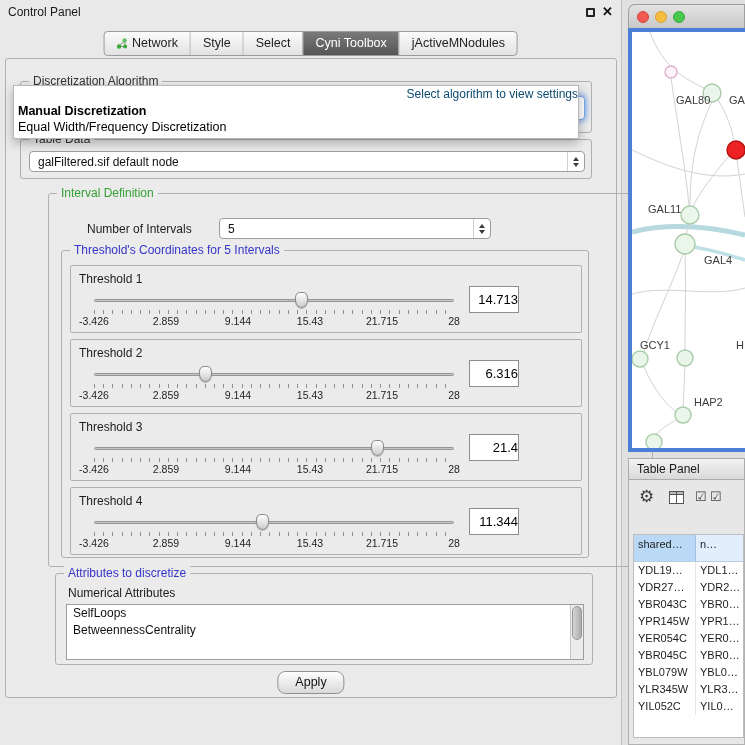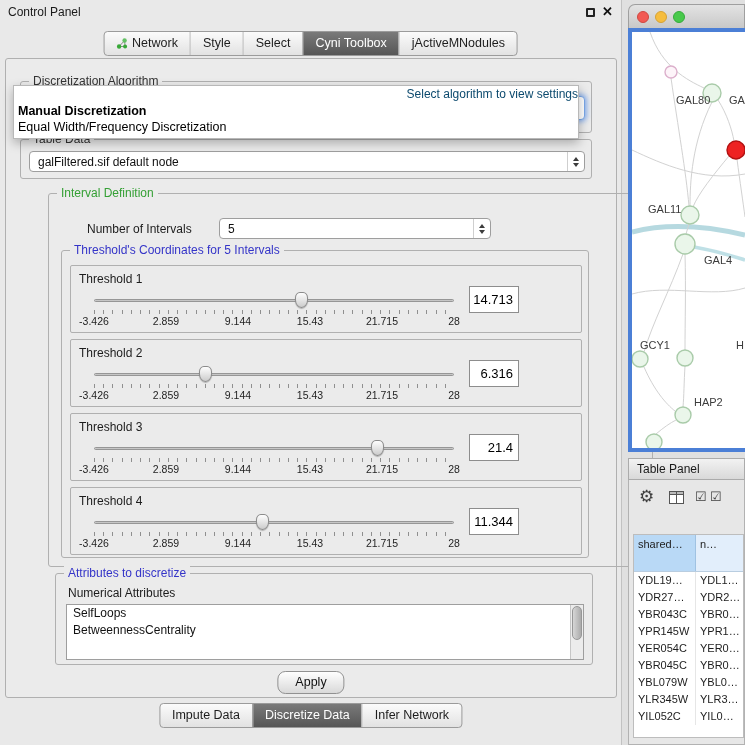--- a/index.html
+++ b/index.html
@@ -55,21 +55,21 @@
 
   .tpanel { position:absolute; left:8px; width:512px; height:68px; border:1px solid #b0b0b0; border-radius:2px; }
   .tp0{top:14px}.tp1{top:88px}.tp2{top:162px}.tp3{top:236px}
   .tlabel { left:8px; top:6px; }
   .slider { position:absolute; left:23px; top:24px; width:360px; height:38px; }
   .track { position:absolute; left:0; right:0; top:9px; height:3px; background:#c6c6c6; border:1px solid #969696; border-radius:2px; }
   .thumb { position:absolute; top:2px; width:13px; height:16px; margin-left:-7px; background:linear-gradient(#fefefe,#cccccc); border:1px solid #8b8b8b; border-radius:6px 6px 8px 8px / 7px 7px 10px 10px; box-shadow:0 1px 1px rgba(0,0,0,.25); }
   .ticks { position:absolute; left:0; right:0; top:20px; height:4px; background:repeating-linear-gradient(90deg,#8f8f8f 0 1px,transparent 1px 9.23px); }
   .scale { position:absolute; left:0; right:0; top:25px; height:12px; }
   .scale span { position:absolute; transform:translateX(-50%); font-size:10.5px; color:#1e1e1e; white-space:nowrap; }
-  .valuebox { position:absolute; right:62px; top:20px; width:50px; height:27px; background:#fff; border:1px solid #8d8d8d; font-size:13px; line-height:25px; text-align:right; padding-right:5px; color:#000; }
+  .valuebox { position:absolute; right:62px; top:20px; width:50px; height:27px; background:#fff; border:1px solid #8d8d8d; font-size:13px; line-height:25px; text-align:right; color:#000; }
 
   .attr-list { position:absolute; left:10px; top:30px; width:518px; height:56px; background:#fff; border:1px solid #9e9e9e; overflow:hidden; }
   .attr-item { font-size:12px; line-height:17px; padding-left:6px; color:#111; }
   .vscroll { position:absolute; right:0; top:0; bottom:0; width:13px; background:#ececec; border-left:1px solid #c6c6c6; }
   .vthumb { position:absolute; left:1px; right:1px; top:1px; height:34px; background:linear-gradient(90deg,#d6d6d6,#ababab); border:1px solid #979797; border-radius:6px; }
 
   .applybtn { position:absolute; left:50%; top:612px; transform:translateX(-50%); padding:3px 17px 4px; font-size:12.5px; background:linear-gradient(#fefefe,#d9d9d9); border:1px solid #919191; border-radius:8px; color:#111; }
 
   
   .netwin { position:absolute; left:628px; top:4px; width:117px; height:448px; }
@@ -90,21 +90,21 @@
 
   
   .tablewin { position:absolute; left:628px; top:458px; width:117px; height:287px; }
   .tp-titlebar { position:absolute; left:0; top:0; right:0; height:22px; background:linear-gradient(#f2f2f2,#d9d9d9); border:1px solid #ababab; font-size:12px; line-height:20px; padding-left:8px; color:#1a1a1a; }
   .tp-body { position:absolute; left:0; top:22px; right:0; bottom:0; background:#e7e7e7; border:1px solid #b2b2b2; border-top:none; }
   .gear { position:absolute; left:10px; top:8px; font-size:17px; color:#3f3f3f; line-height:17px; }
   .colicon { position:absolute; left:40px; top:11px; }
   .cb { position:absolute; top:10px; font-size:13px; color:#3f3f3f; line-height:13px; }
   .cb1{left:66px}.cb2{left:81px}
   .tp-table { position:absolute; left:4px; top:54px; right:0; bottom:6px; background:#fff; border:1px solid #bdbdbd; overflow:hidden; }
-  .tp-header { display:flex; height:37px; border-bottom:1px solid #b9cde0; }
+  .tp-header { display:flex; height:27px; border-bottom:1px solid #b9cde0; }
   .th { font-size:11px; line-height:19px; padding-left:4px; color:#222; overflow:hidden; white-space:nowrap; }
   .th.c1 { width:62px; background:#b9d9f6; border-right:1px solid #9fc2e2; }
   .th.c2 { flex:1; background:#e2eefb; }
   .trow { display:flex; height:17px; }
   .td { font-size:11px; line-height:17px; padding-left:4px; color:#1d1d1d; overflow:hidden; white-space:nowrap; }
   .td.c1 { width:62px; border-right:1px solid #e6e6e6; }
   .td.c2 { flex:1; }
 </style>
 </head>
 <body>
@@ -263,31 +263,20 @@
         <div class="attr-item">BetweennessCentrality</div>
         <div class="vscroll">
             <div class="vthumb"></div>
           </div>
       </div>
     </div>
 
     <button class="applybtn">Apply</button>
   </div>
 
-  <div class="tabstrip bottom">
-    <div class="tab">
-        <span>Impute Data</span>
-      </div>
-    <div class="tab sel">
-        <span>Discretize Data</span>
-      </div>
-    <div class="tab">
-        <span>Infer Network</span>
-      </div>
-  </div>
 </div>
 
 <div class="netwin">
   <div class="mac-bar">
     <span class="light l-red"></span>
     <span class="light l-yel"></span>
     <span class="light l-grn"></span>
   </div>
   <div class="netframe">
     <svg class="netcanvas" viewBox="0 0 113 416" preserveAspectRatio="xMinYMin slice">

